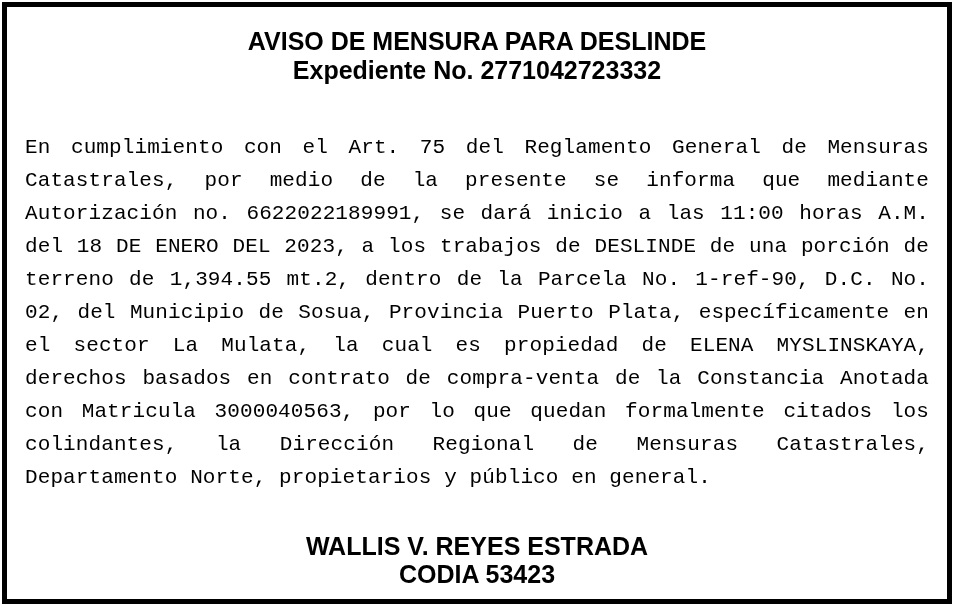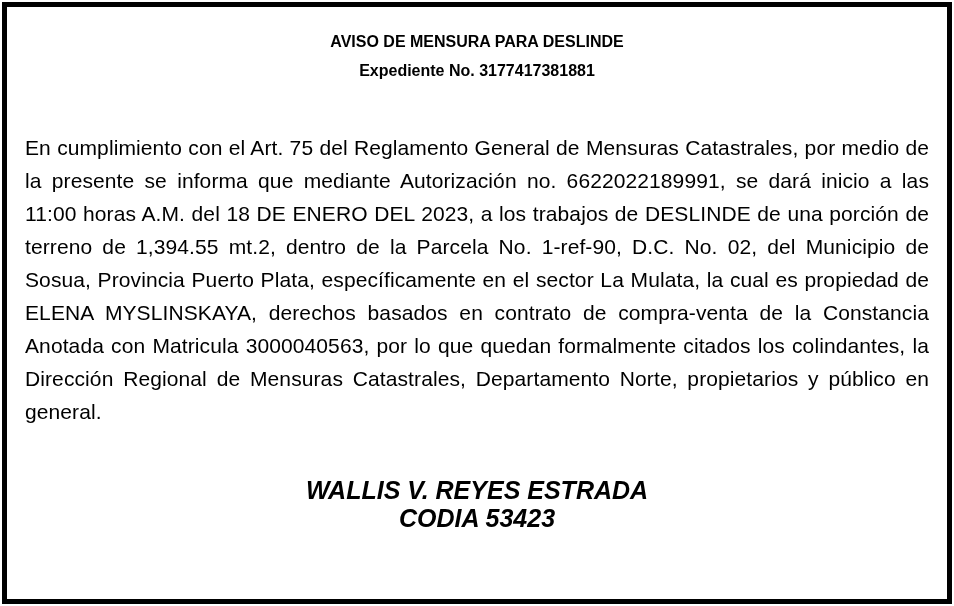--- a/index.html
+++ b/index.html
@@ -22,49 +22,49 @@
     top: 2px;
     width: 950px;
     height: 602px;
     box-sizing: border-box;
     border: 5px solid #000000;
     padding: 18px 18px 0 18px;
   }
   .title-block {
     text-align: center;
     font-weight: bold;
-    font-size: 16px;
+    font-size: 25px;
     line-height: 29px;
     margin-top: 2px;
   }
   .notice-body {
     margin: 46px 0 0 0;
     font-size: 21px;
     line-height: 33px;
     text-align: justify;
     letter-spacing: 0.1px;
+    font-family: Liberation Mono, monospace;
   }
   .signature-block {
-    margin-top: 48px;
+    margin-top: 38px;
     text-align: center;
     font-weight: bold;
     font-size: 25px;
     line-height: 28px;
-    font-style: italic;
   }
 </style>
 </head>
 <body>
 
 <div class="page">
   <div class="frame">
 
     <div class="title-block">
       <div>AVISO DE MENSURA PARA DESLINDE</div>
-      <div>Expediente No. 3177417381881</div>
+      <div>Expediente No. 2771042723332</div>
     </div>
 
     <p class="notice-body">En cumplimiento con el Art. 75 del Reglamento General de Mensuras Catastrales, por medio de la presente se informa que mediante Autorización no. 6622022189991, se dará inicio a las 11:00 horas A.M. del 18 DE ENERO DEL 2023, a los trabajos de DESLINDE de una porción de terreno de 1,394.55 mt.2, dentro de la Parcela No. 1-ref-90, D.C. No. 02, del Municipio de Sosua, Provincia Puerto Plata, específicamente en el sector La Mulata, la cual es propiedad de ELENA MYSLINSKAYA, derechos basados en contrato de compra-venta de la Constancia Anotada con Matricula 3000040563, por lo que quedan formalmente citados los colindantes, la Dirección Regional de Mensuras Catastrales, Departamento Norte, propietarios y público en general.</p>
 
     <div class="signature-block">
       <div>WALLIS V. REYES ESTRADA</div>
       <div>CODIA 53423</div>
     </div>
 
   </div>

